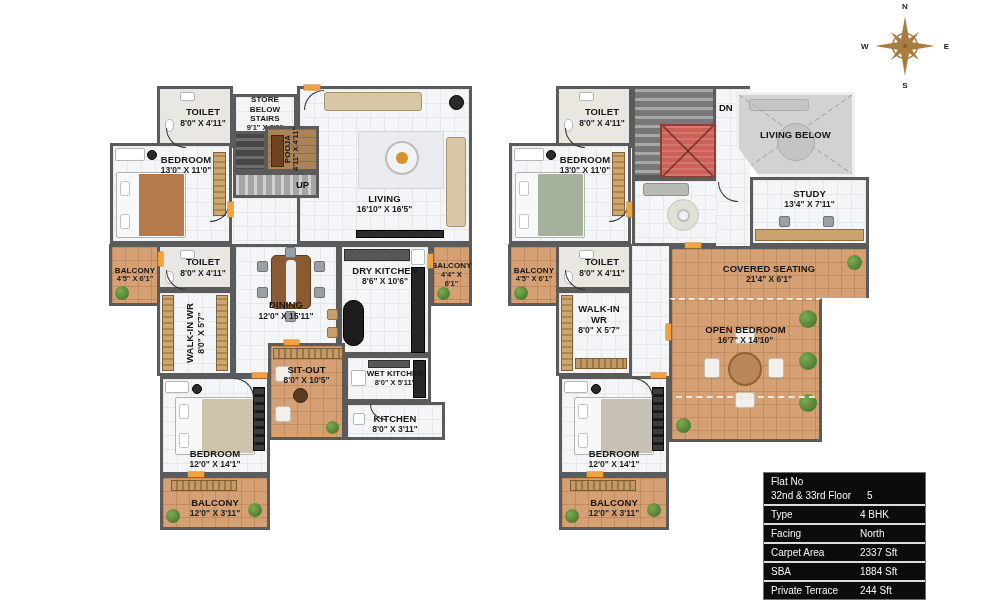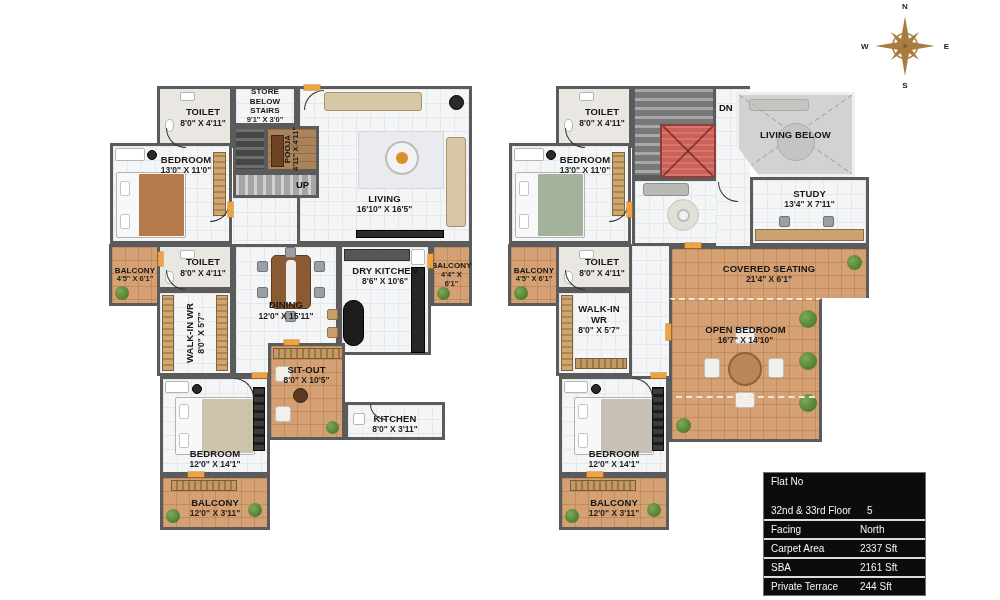--- a/index.html
+++ b/index.html
@@ -75,42 +75,42 @@
   .dash-line{position:absolute;left:4px;right:4px;height:0;border-top:2px dashed #efe6d5;z-index:5;}
   
   #compass{position:absolute;left:861px;top:4px;width:88px;height:84px;}
   #compass .cdir{position:absolute;font-size:8px;font-weight:bold;color:#1c1c1c;}
   
   #info-table{position:absolute;left:763px;top:472px;width:163px;background:#0c0c0c;color:#f5f5f5;
     font-size:10px;border:1px solid #6f6f6f;box-sizing:border-box;}
   .it-row{position:relative;padding:2px 7px;line-height:1.3;}
   .it-row + .it-row{border-top:2px solid #dcdcdc;}
   .it-val{position:absolute;left:96px;top:auto;}
-  .it-line2{position:relative;margin-top:16px;}
+  .it-line2{position:relative;margin-top:1px;}
   .it-line2 .it-val{top:0;}
 </style>
 </head>
 <body>
 
 <div id="canvas">
 
   <section class="plan" id="plan-lower">
 
     <div class="room noborder" style="left:125px;top:112px;width:64px;height:46px"></div>
 
     <div class="room tile" style="left:49px;top:0;width:76px;height:62px">
       <span class="fitem wc" style="left:5px;top:30px"></span>
       <span class="fitem sink" style="left:20px;top:3px;width:15px;height:9px"></span>
       <div class="rlabel" style="padding-left:16px">
         <span class="rname">TOILET</span>
         <span class="rdims">8'0" X 4'11"</span>
       </div>
     </div>
 
-    <div class="room" style="left:125px;top:0;width:64px;height:40px">
+    <div class="room" style="left:125px;top:8px;width:64px;height:40px">
       <div class="rlabel small">
         <span class="rname">STORE BELOW STAIRS</span>
         <span class="rdims">9'1" X 3'0"</span>
       </div>
     </div>
 
     <div class="room" style="left:189px;top:0;width:175px;height:158px">
       <span class="fitem sofa" style="left:24px;top:3px;width:98px;height:19px"></span>
       <span class="fitem sofa" style="right:3px;top:48px;width:20px;height:90px"></span>
       <span class="fitem dot-dark" style="right:5px;top:6px;width:15px;height:15px"></span>
@@ -220,20 +220,29 @@
       <span class="fitem chair-white" style="left:4px;top:20px;width:16px;height:16px"></span>
       <span class="fitem chair-white" style="left:4px;top:60px;width:16px;height:16px"></span>
       <span class="fitem table-dark" style="left:22px;top:42px;width:15px;height:15px"></span>
       <span class="fitem plant" style="right:3px;bottom:3px;width:13px;height:13px"></span>
       <div class="rlabel lbl-top" style="padding-top:18px">
         <span class="rname">SIT-OUT</span>
         <span class="rdims">8'0" X 10'5"</span>
       </div>
     </div>
 
+    <div class="room" style="left:237px;top:269px;width:86px;height:47px">
+      <span class="fitem sink" style="left:3px;top:12px;width:15px;height:16px"></span>
+      <span class="fitem counter-gray" style="left:20px;top:2px;width:42px;height:8px"></span>
+      <span class="fitem counter" style="right:2px;top:2px;width:13px;height:38px"></span>
+      <div class="rlabel small" style="padding-left:14px">
+        <span class="rname">WET KITCHEN</span>
+        <span class="rdims">8'0" X 5'11"</span>
+      </div>
+    </div>
 
     <div class="room" style="left:237px;top:316px;width:100px;height:38px">
       <span class="fitem sink" style="left:5px;top:8px;width:12px;height:12px"></span>
       <div class="rlabel lbl-bottom" style="padding-bottom:3px">
         <span class="rname">KITCHEN</span>
         <span class="rdims">8'0" X 3'11"</span>
       </div>
     </div>
 
     <div class="room" style="left:52px;top:290px;width:110px;height:99px">
@@ -450,30 +459,34 @@
 
   <div id="info-table">
     <div class="it-row">
       <div>Flat No</div>
       <div class="it-line2">
         <span>32nd &amp; 33rd Floor</span>
         <span class="it-val">5</span>
       </div>
     </div>
     <div class="it-row">
+      <span>Type</span>
+      <span class="it-val">4 BHK</span>
+    </div>
+    <div class="it-row">
       <span>Facing</span>
       <span class="it-val">North</span>
     </div>
     <div class="it-row">
       <span>Carpet Area</span>
       <span class="it-val">2337 Sft</span>
     </div>
     <div class="it-row">
       <span>SBA</span>
-      <span class="it-val">2161 Sft</span>
+      <span class="it-val">1884 Sft</span>
     </div>
     <div class="it-row">
       <span>Private Terrace</span>
       <span class="it-val">244 Sft</span>
     </div>
   </div>
 
 </div>
 
 </body></html>

